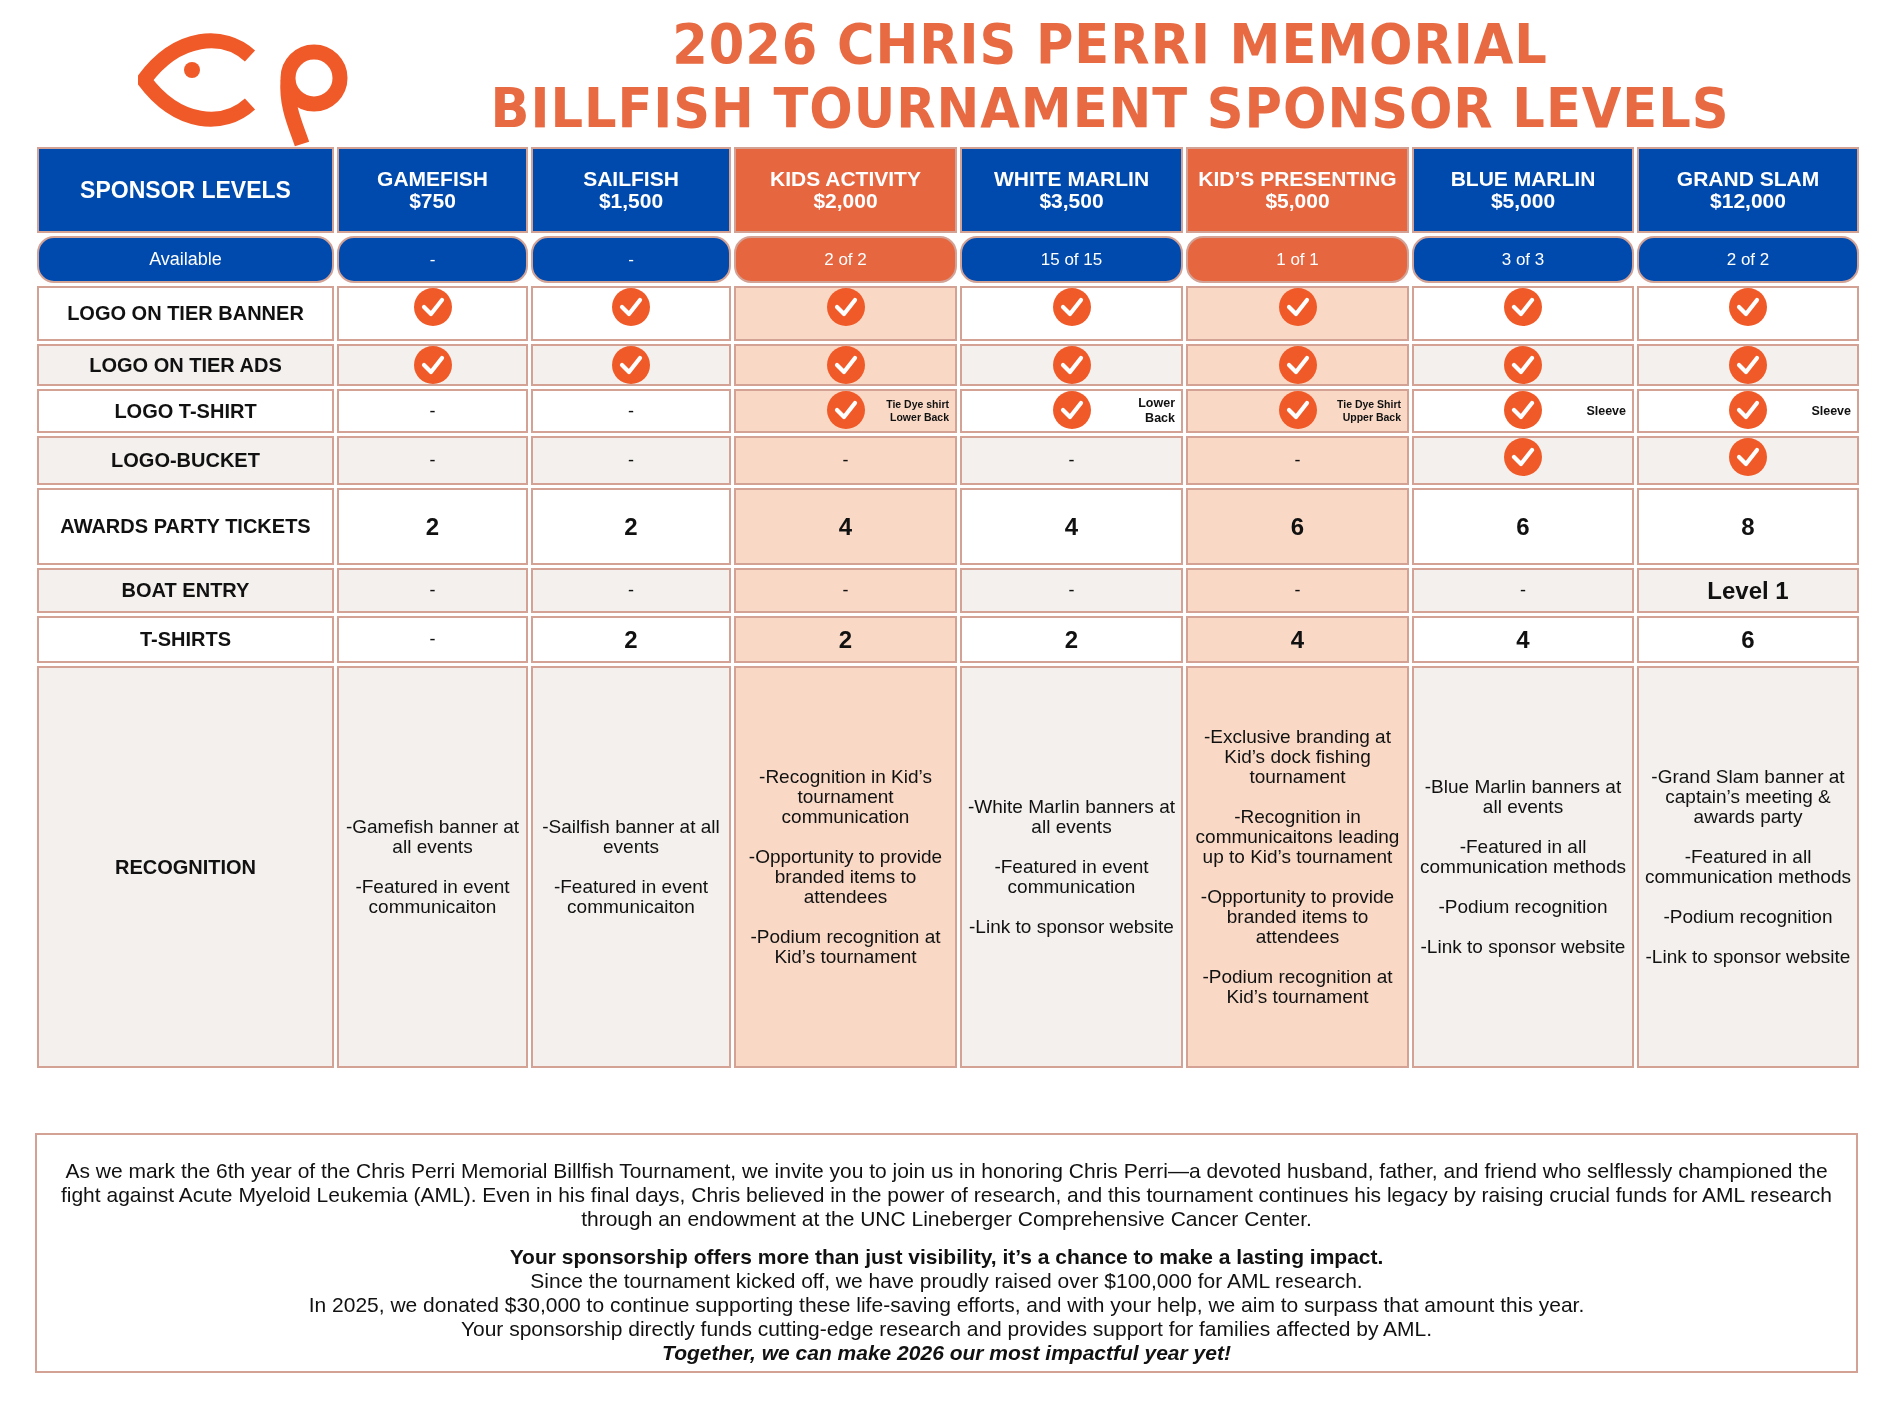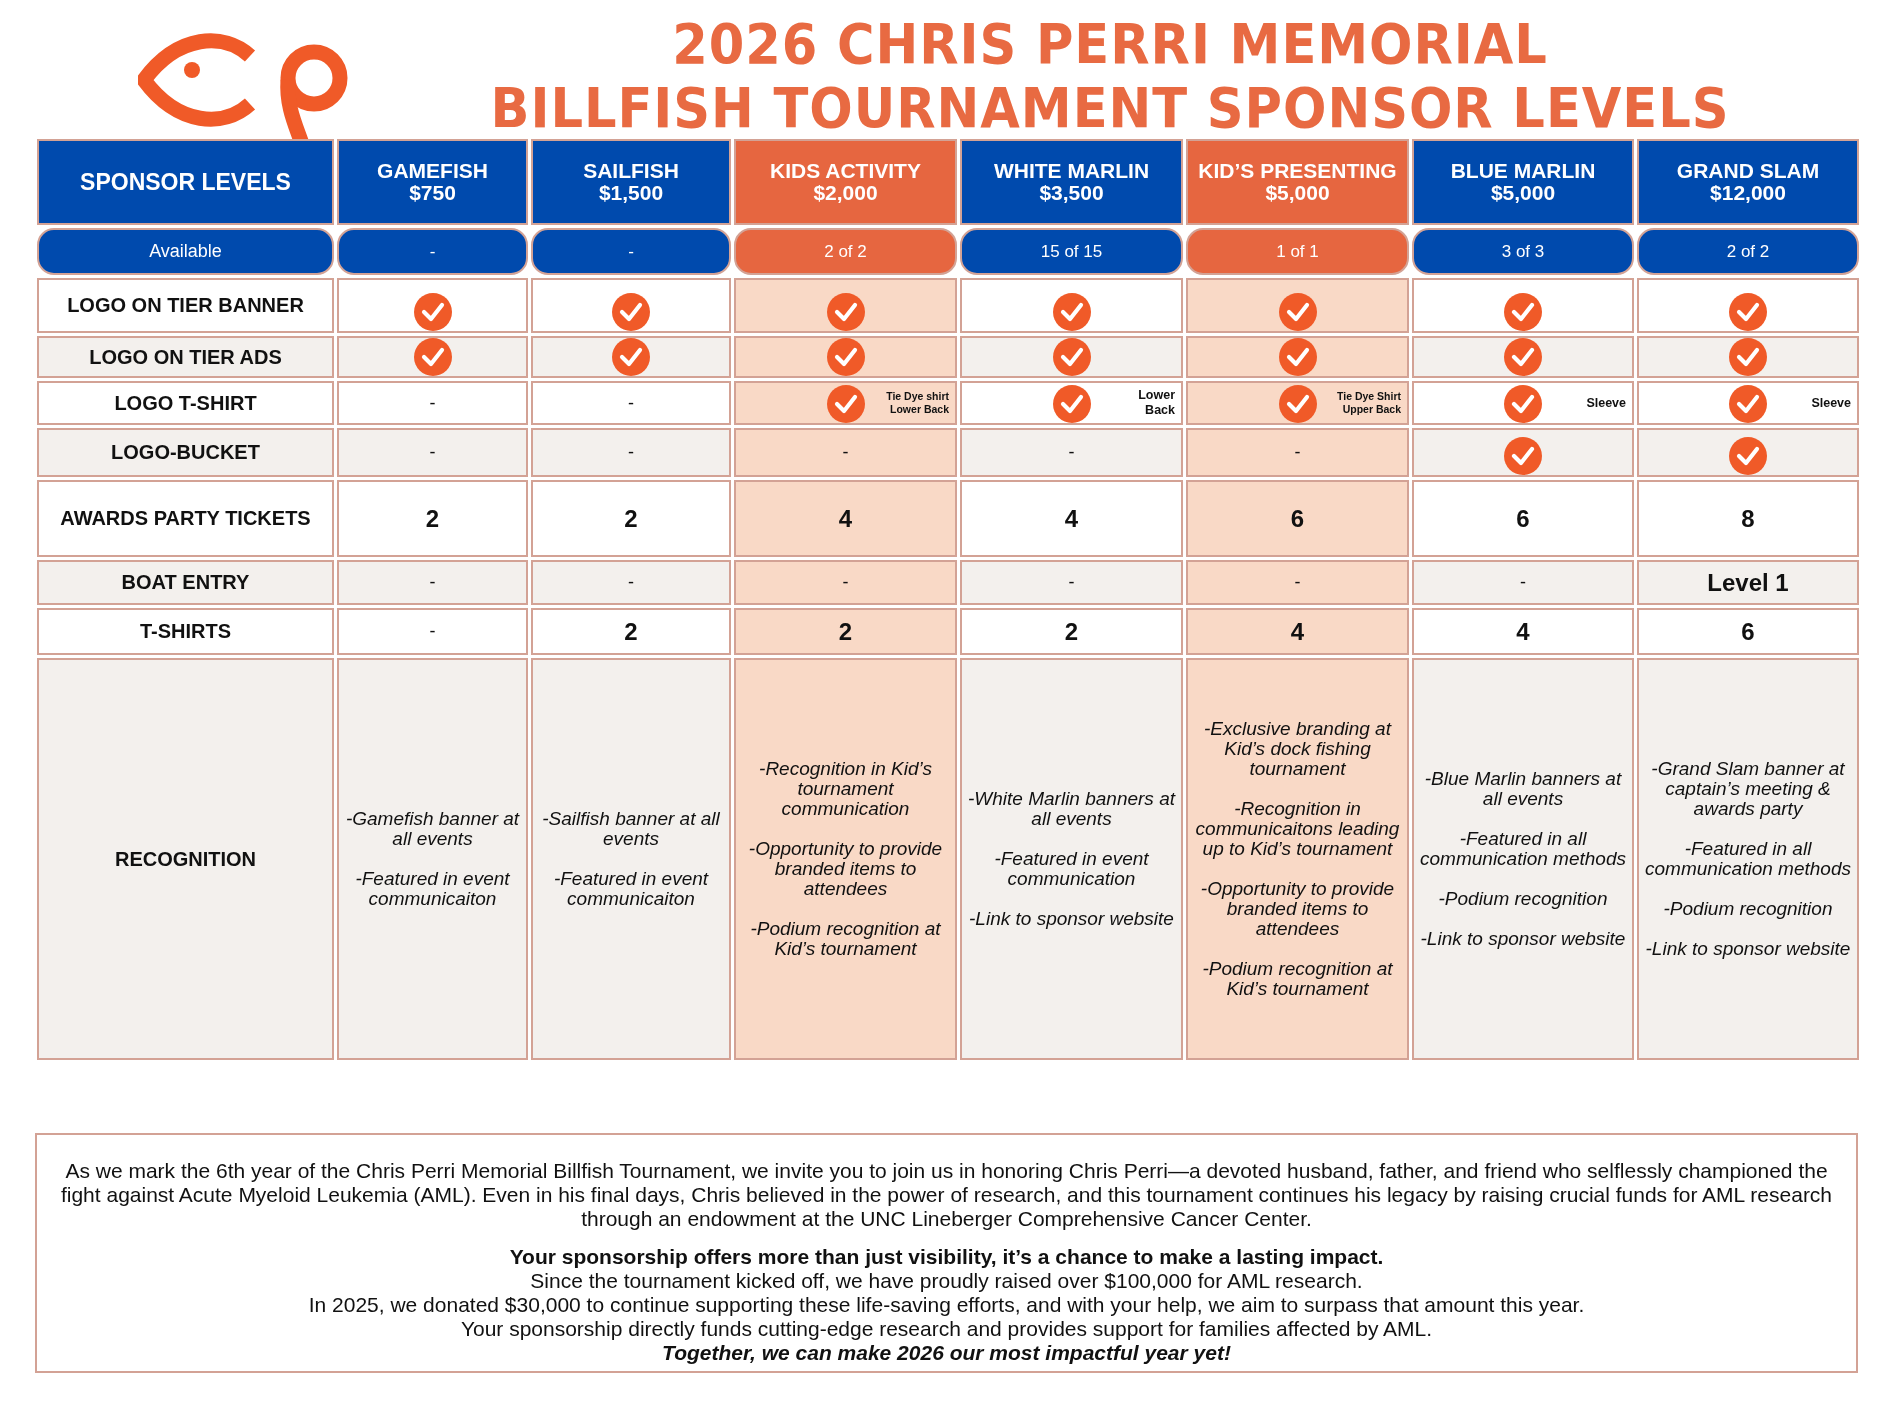--- a/index.html
+++ b/index.html
@@ -10,21 +10,21 @@
 
   .title {
     position: absolute; left: 420px; top: 12px; width: 1380px;
     text-align: center; color: #e86a42;
     font-family: "DejaVu Sans", sans-serif; font-weight: 700;
     font-size: 55px; line-height: 64px; letter-spacing: 1px;
     transform: scaleX(0.93); transform-origin: center top;
   }
 
   table.grid {
-    position: absolute; left: 34px; top: 136px; width: 1826px;
+    position: absolute; left: 34px; top: 144px; width: 1826px;
     border-collapse: separate; border-spacing: 3px 3px; table-layout: fixed;
   }
   table.grid td {
     border: 2px solid #d3a295; text-align: center; vertical-align: middle;
     padding: 0 4px;
   }
 
   .hdr td { background: #004aad; color: #fff; font-weight: 700; font-size: 21px; line-height: 22px; height: 86px; }
   .hdr td.first { font-size: 23px; }
   .hdr td.orange { background: #e66640; }
@@ -36,33 +36,33 @@
   tr.white td { background: #ffffff; }
   tr.gray td { background: #f3f0ed; }
   tr td.kid { background: #f9d9c6 !important; }
 
   .check {
     display: inline-block; width: 38px; height: 38px; border-radius: 50%;
     background: #f05a28; position: relative; vertical-align: middle;
   }
   .check svg { position: absolute; left: 7px; top: 8px; }
 
-  .cellwrap { position: relative; height: 100%; display: flex; align-items: flex-end; justify-content: center; }
+  .cellwrap { position: relative; height: 100%; display: flex; align-items: flex-start; justify-content: center; }
   .note {
     position: absolute; right: 2px; top: 50%; transform: translateY(-50%);
     font-size: 10.5px; font-weight: 700; line-height: 13px; text-align: right; color: #111;
   }
   .note.big { font-size: 12.5px; line-height: 15px; }
 
   .dash { font-size: 18px; }
   .num { font-size: 24px; font-weight: 700; }
   .lvl { font-size: 24px; font-weight: 700; }
 
   .recog { font-size: 19px; line-height: 20px; color: #111; }
-  .recog p { margin: 20px 0; font-style: italic; }
+  .recog p { margin: 20px 0; }
   .recog p:first-child { margin-top: 0; }
   .recog p:last-child { margin-bottom: 0; }
 
   .footer {
     position: absolute; left: 35px; top: 1133px; width: 1823px; height: 240px;
     border: 2px solid #d3a295; text-align: center; font-size: 21px; line-height: 24px;
     padding-top: 24px; color: #111;
   }
   .footer .p1 { margin: 0 18px 14px; }
   .footer .bold { font-weight: 700; }

